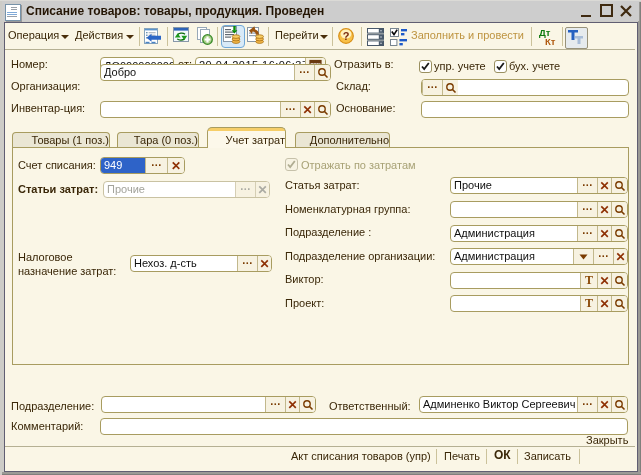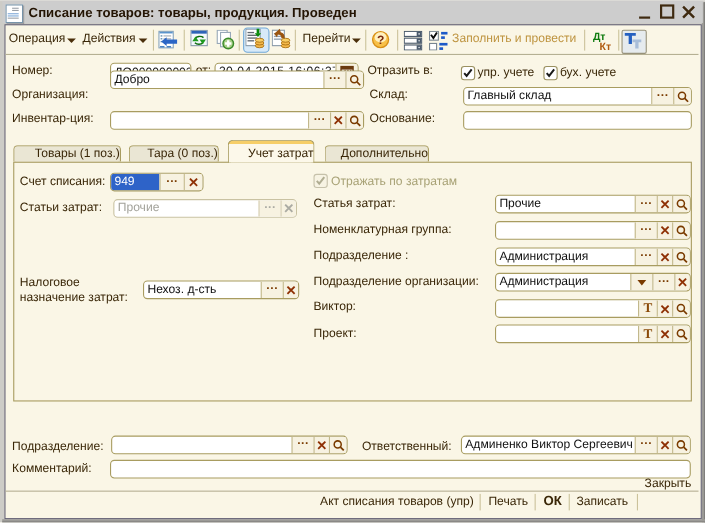--- a/index.html
+++ b/index.html
@@ -211,21 +211,20 @@
   <div class="fbtn dots">...</div>
   <div class="fbtn bq">
       <svg width="12" height="12">
         <circle cx="5" cy="5" r="3.2" stroke="#7A3B00" stroke-width="1.4" fill="none"></circle>
         <path d="M7.5 7.5 L10.5 10.5" stroke="#7A3B00" stroke-width="1.6"></path>
       </svg>
     </div>
 </div>
 <div class="lbl" style="left:336px;top:80px;">Склад:</div>
 <div class="fc" style="left:421px;top:79px;width:208px;">
-    <div class="tx">Главный склад</div>
   <div class="fbtn dots">...</div>
   <div class="fbtn bq">
       <svg width="12" height="12">
         <circle cx="5" cy="5" r="3.2" stroke="#7A3B00" stroke-width="1.4" fill="none"></circle>
         <path d="M7.5 7.5 L10.5 10.5" stroke="#7A3B00" stroke-width="1.6"></path>
       </svg>
     </div>
 </div>
 
 <div class="lbl" style="left:11px;top:102px;">Инвентар-ция:</div>
@@ -251,21 +250,21 @@
 
 <div class="abs" style="left:12px;top:147px;width:617px;height:218px;border:1px solid #A89C60;box-sizing:border-box;"></div>
 <div class="tab" style="left:207px;top:127px;width:79px;height:21px;padding-top:6px;background:linear-gradient(180deg,#F6CE68 0,#F6CE68 3px,#FCF8EA 3px);border-color:#A89C60;border-radius:5px 5px 0 0;z-index:3;">Учет затрат</div>
 
 <div class="lbl" style="left:18px;top:159px;">Счет списания:</div>
 <div class="fc" style="left:100px;top:157px;width:85px;">
   <div class="tx" style="background:#2E63C8;color:#fff;padding-left:3px;">949</div>
   <div class="fbtn dots" style="width:21px;">...</div>
   <div class="fbtn bx" style="width:16px;">✕</div>
 </div>
-<div class="lbl" style="left:18px;top:183px;">Статьи затрат:</div>
+<div class="lbl" style="left:18px;top:183px;font-weight:bold;">Статьи затрат:</div>
 <div class="fc gray" style="left:103px;top:181px;width:167px;">
     <div class="tx">Прочие</div>
   <div class="fbtn dots">...</div>
   <div class="fbtn bx">✕</div>
 </div>
 <div class="lbl" style="left:18px;top:251px;">Налоговое</div>
 <div class="lbl" style="left:18px;top:265px;">назначение затрат:</div>
 <div class="fc" style="left:130px;top:255px;width:142px;">
     <div class="tx">Нехоз. д-сть</div>
   <div class="fbtn dots">...</div>

